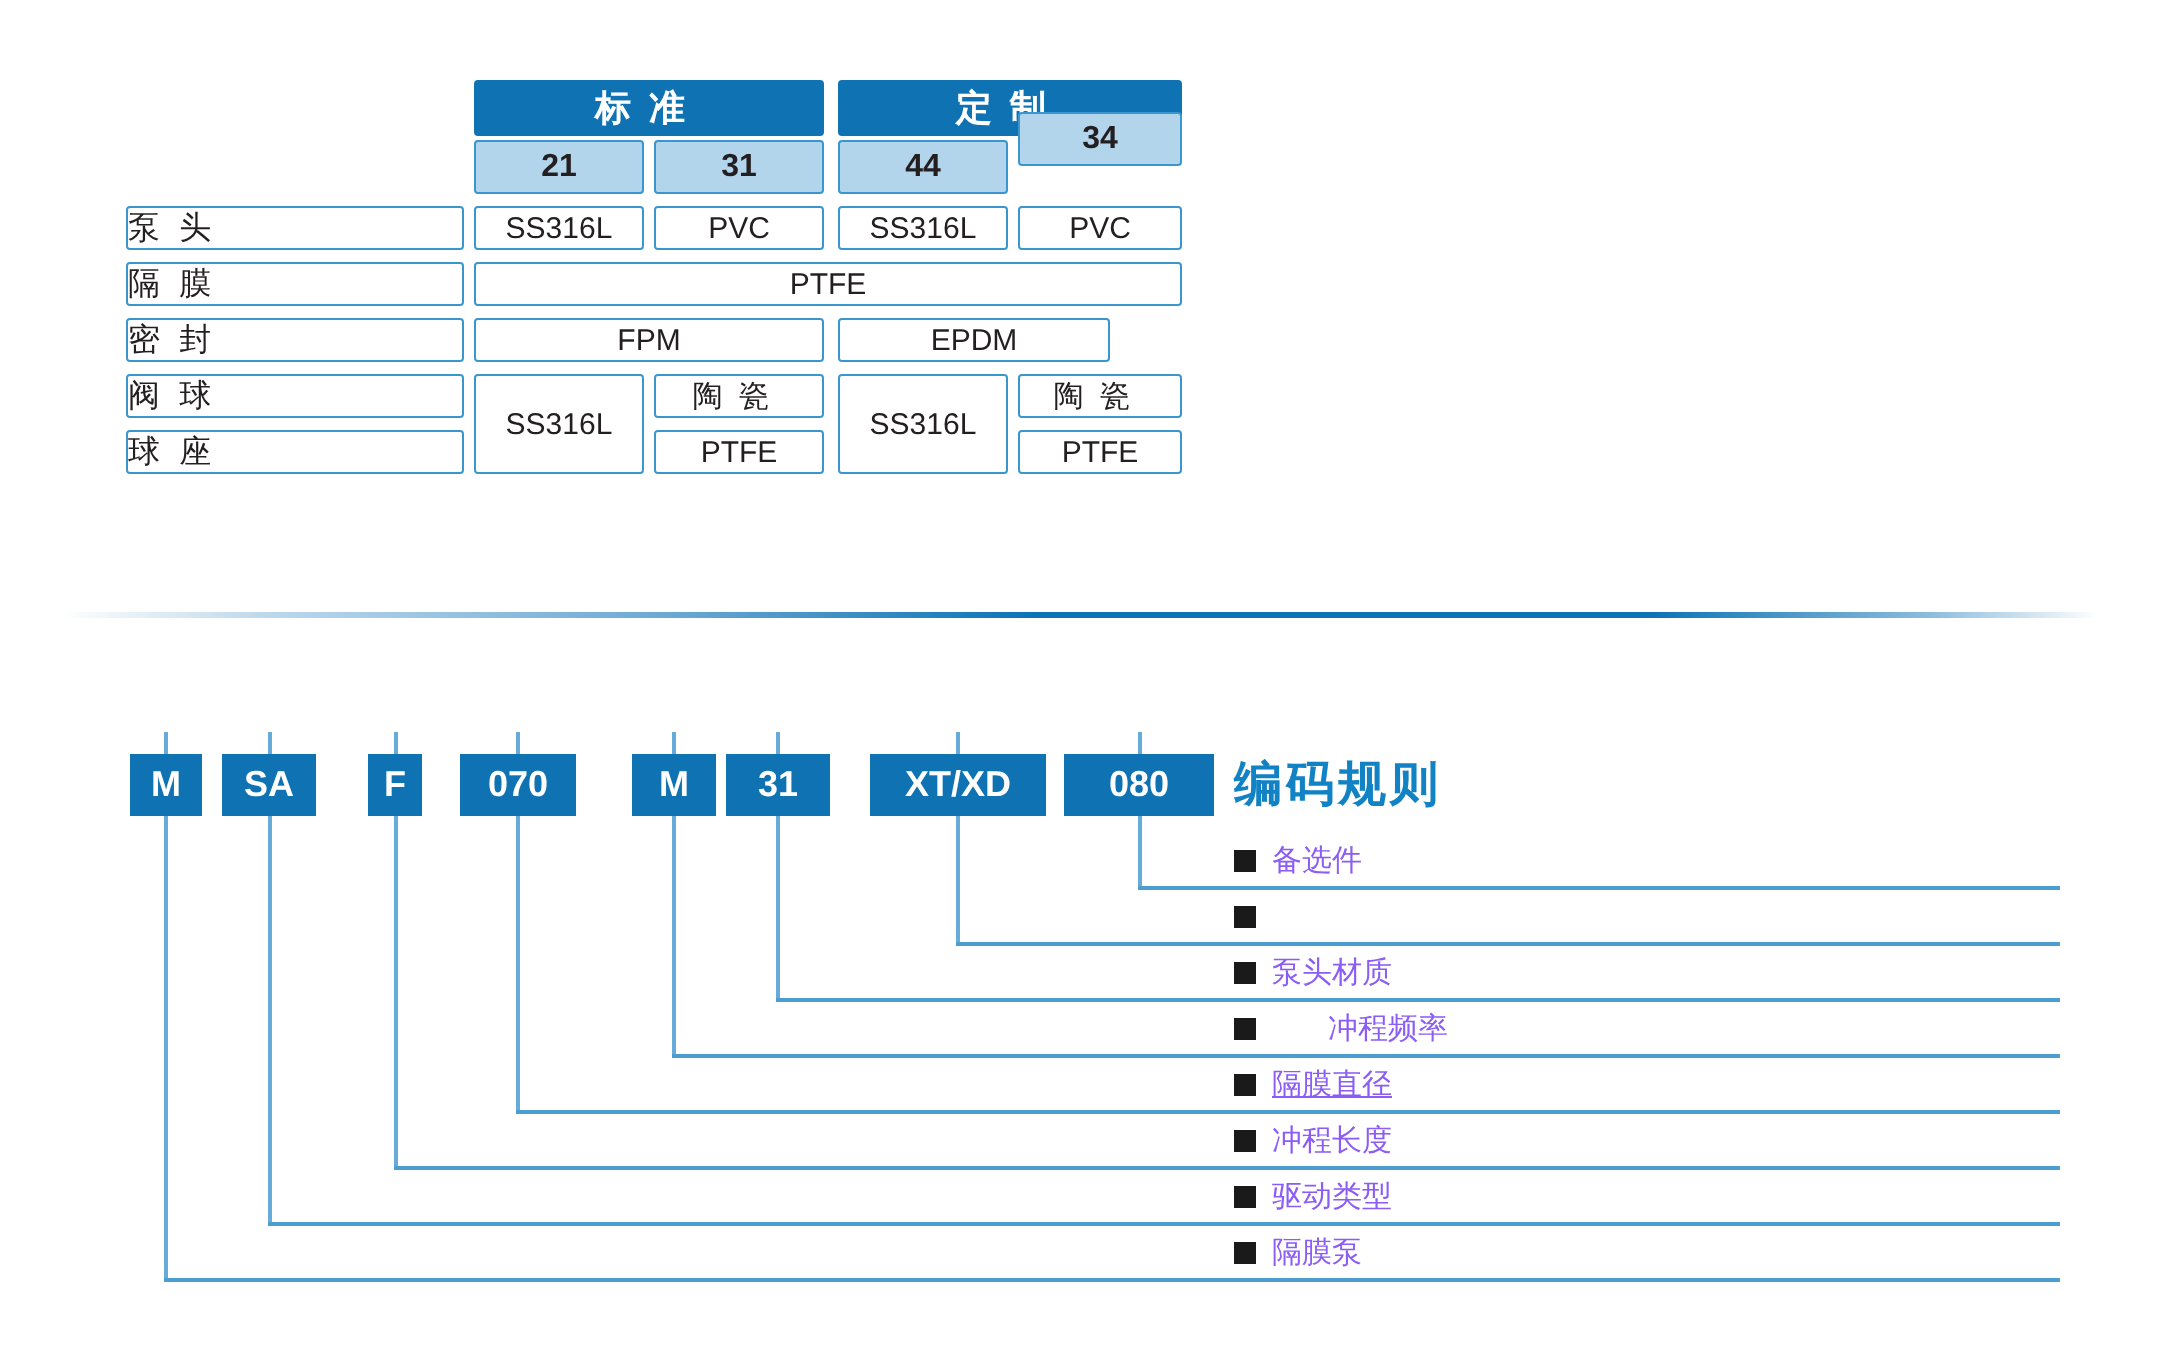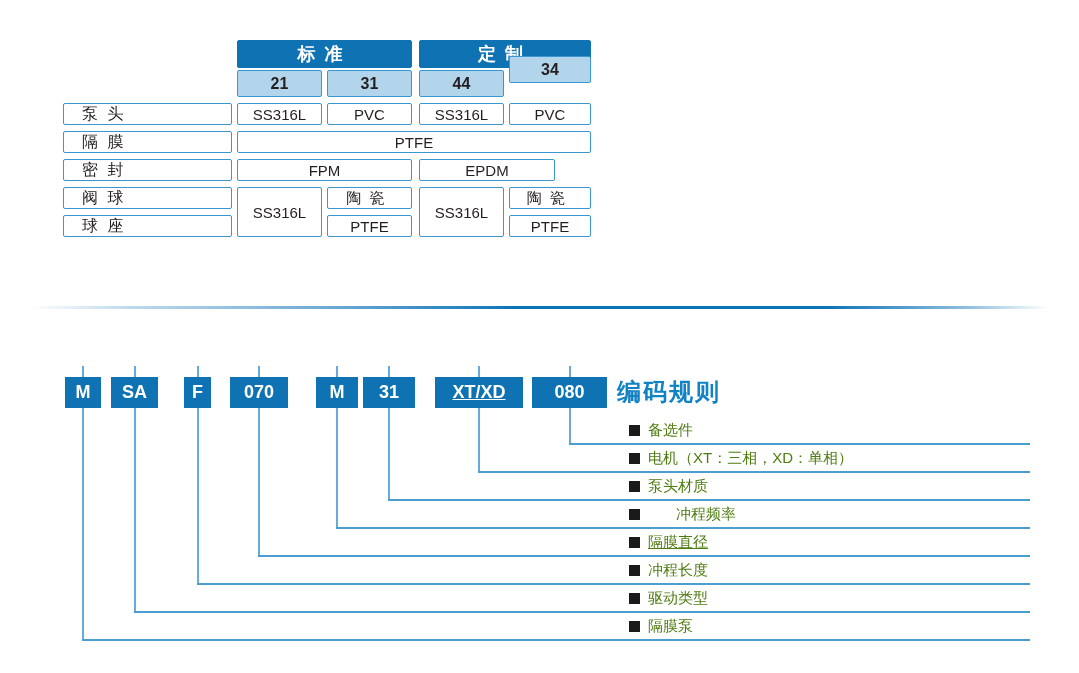--- a/index.html
+++ b/index.html
@@ -11,21 +11,21 @@
   .cell{
     position:absolute;box-sizing:border-box;border:1.5px solid #3a96cf;background:#ffffff;
     display:flex;align-items:center;justify-content:center;
     font-size:15px;color:#231f20;border-radius:2px;white-space:nowrap;
   }
   .cell.light{background:#b2d5ec;font-weight:bold;font-size:16px;}
   .cell.dark{background:#0f72b3;border:1.5px solid #0f72b3;color:#ffffff;font-weight:bold;font-size:18px;letter-spacing:0.5em;}
   .cell.cjk{letter-spacing:0.55em;}
   .rowlabel{
     position:absolute;box-sizing:border-box;border:1.5px solid #3a96cf;background:#ffffff;
-    display:flex;align-items:center;padding-left:18px;
+    display:flex;align-items:center;
     font-size:16px;letter-spacing:0.6em;border-radius:2px;white-space:nowrap;
   }
   
   .divider{
     position:absolute;left:30px;top:306px;width:1019px;height:3px;
     background:linear-gradient(90deg,
       rgba(255,255,255,0) 0%, #bdd8ec 10%, #6aa8d4 30%, #0b73b6 48%,
       #0b73b6 78%, #8fbede 92%, rgba(255,255,255,0) 100%);
   }
   
@@ -35,21 +35,21 @@
     font-size:18px;font-weight:bold;white-space:nowrap;z-index:2;
   }
   .vline{position:absolute;width:2px;background:#67abd8;top:366px;z-index:1;}
   .hline{position:absolute;height:2px;background:#4c9dd0;z-index:1;}
   .code-title{
     position:absolute;left:617px;top:376px;font-size:24px;font-weight:bold;
     color:#1182c4;letter-spacing:2px;white-space:nowrap;
   }
   .legend-item{
     position:absolute;left:617px;height:20px;display:flex;align-items:center;
-    font-size:15px;color:#4d7c0f;white-space:nowrap;z-index:2;margin-left:12px;
+    font-size:15px;color:#8b5cf6;white-space:nowrap;z-index:2;
   }
   .bullet{width:11px;height:11px;background:#1a1a1a;margin-right:8px;flex:0 0 auto;}
 </style>
 </head>
 <body>
 
 <div class="page">
 
   <div>
 
@@ -97,41 +97,40 @@
     <div class="vline" style="left:388px;height:134px;"></div>
     <div class="vline" style="left:478px;height:106px;"></div>
     <div class="vline" style="left:569px;height:78px;"></div>
 
     <div class="codebox" style="left:65px;width:36px;">M</div>
     <div class="codebox" style="left:111px;width:47px;">SA</div>
     <div class="codebox" style="left:184px;width:27px;">F</div>
     <div class="codebox" style="left:230px;width:58px;">070</div>
     <div class="codebox" style="left:316px;width:42px;">M</div>
     <div class="codebox" style="left:363px;width:52px;">31</div>
-    <div class="codebox" style="left:435px;width:88px;text-decoration:underline;">XT/XD</div>
+    <div class="codebox" style="left:435px;width:88px;">XT/XD</div>
     <div class="codebox" style="left:532px;width:75px;">080</div>
 
     <div class="code-title">编码规则</div>
 
     <div class="hline" style="left:569px;top:443px;width:461px;"></div>
     <div class="hline" style="left:478px;top:471px;width:552px;"></div>
     <div class="hline" style="left:388px;top:499px;width:642px;"></div>
     <div class="hline" style="left:336px;top:527px;width:694px;"></div>
     <div class="hline" style="left:258px;top:555px;width:772px;"></div>
     <div class="hline" style="left:197px;top:583px;width:833px;"></div>
     <div class="hline" style="left:134px;top:611px;width:896px;"></div>
     <div class="hline" style="left:82px;top:639px;width:948px;"></div>
 
     <div class="legend-item" style="top:420px;">
       <span class="bullet"></span>
       <span>备选件</span>
     </div>
     <div class="legend-item" style="top:448px;">
       <span class="bullet"></span>
-      <span>电机（XT：三相，XD：单相）</span>
     </div>
     <div class="legend-item" style="top:476px;">
       <span class="bullet"></span>
       <span>泵头材质</span>
     </div>
     <div class="legend-item" style="top:504px;gap:28px;">
       <span class="bullet"></span>
       <span>冲程频率</span>
     </div>
     <div class="legend-item" style="top:532px;text-decoration:underline;">

